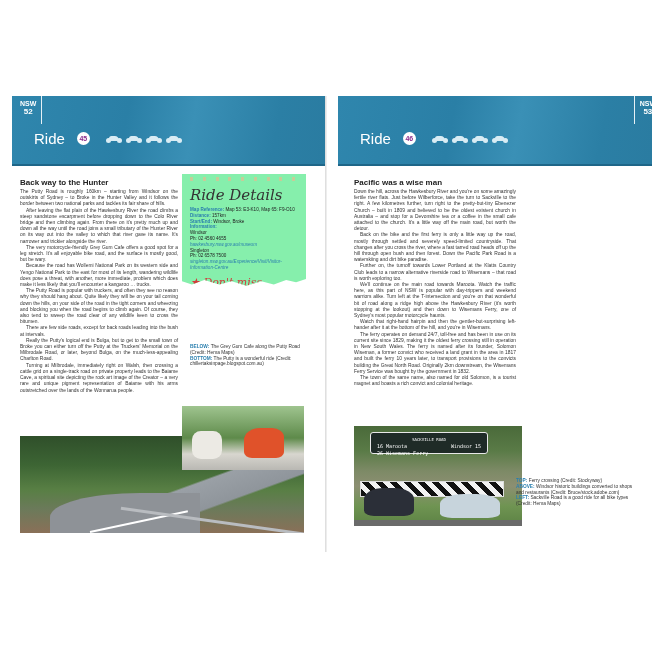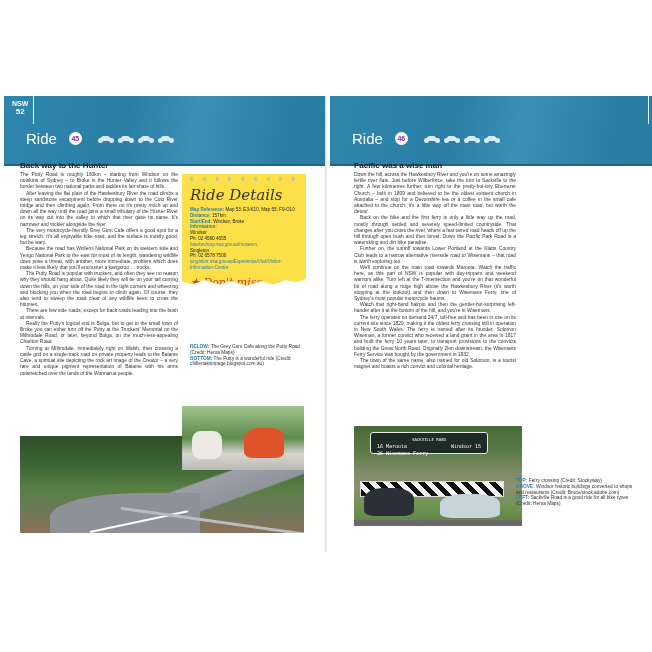--- a/index.html
+++ b/index.html
@@ -3,48 +3,48 @@
 <meta charset="utf-8">
 <style>
   html, body { margin:0; padding:0; }
   body { width:652px; height:652px; background:#ffffff; position:relative; overflow:hidden; font-family:"Liberation Sans", sans-serif; }
   .spread { position:absolute; left:0; top:96px; width:652px; height:456px; background:#fff; }
   .page { position:absolute; top:0; width:326px; height:456px; background:#fff; }
   .page.left { left:0; }
   .page.right { left:326px; }
   .gutter { position:absolute; left:325px; top:96px; width:2px; height:456px; background:linear-gradient(90deg,#d8d8d8,#f4f4f4); }
 
-  .banner { position:absolute; top:0; left:4px; width:326px; height:70px;
-    background:linear-gradient(100deg,#2f86ad 0%,#2a7fa6 35%,#3a90b6 55%,#2b7fa5 80%,#2a7ba0 100%);padding-left:22px; }
+  .banner { position:absolute; top:0; left:12px; width:326px; height:70px;
+    background:linear-gradient(100deg,#2f86ad 0%,#2a7fa6 35%,#3a90b6 55%,#2b7fa5 80%,#2a7ba0 100%); }
   .banner::after { content:""; position:absolute; left:0; right:0; bottom:0; height:2px; background:#1e6688; }
   .page-tag { position:absolute; top:4px; color:#fff; font-size:7px; line-height:8px; font-weight:bold; text-align:center; }
   .page-tag .num { font-size:8px; display:block; }
   .left .page-tag { left:8px; }
   .right .page-tag { right:8px; }
   .tag-rule { position:absolute; top:0; width:1px; height:28px; background:#e6f1f6; }
   .left .tag-rule { left:29px; }
   .right .tag-rule { right:29px; }
 
   .ride-line { position:absolute; left:22px; top:34px; color:#fff; font-size:15px; display:flex; align-items:center; gap:12px; }
   .ride-badge { width:13px; height:13px; border-radius:50%; background:#fff; color:#8a2c8c; font-size:7px; font-weight:bold; display:inline-flex; align-items:center; justify-content:center; }
   .bike-icons { display:flex; gap:4px; margin-left:4px; }
   .bike { width:16px; height:8px; position:relative; }
   .bike::before, .bike::after { content:""; position:absolute; bottom:0; width:5px; height:5px; border-radius:50%; background:#d9ecf4; }
   .bike::before { left:0; } .bike::after { right:0; }
   .bike span { position:absolute; left:3px; right:3px; bottom:2px; height:5px; background:#d9ecf4; border-radius:3px 5px 1px 1px; }
   .ride-title { position:absolute; left:22px; top:50px; color:#fff; font-size:17px; font-weight:bold; letter-spacing:-0.3px; }
 
-  .body-text { position:absolute; top:65px; width:158px; font-size:4.9px; line-height:6.2px; color:#333; text-align:justify; }
+  .body-text { position:absolute; top:82px; width:158px; font-size:4.9px; line-height:6.2px; color:#333; text-align:justify; }
   .left .body-text { left:20px; }
   .right .body-text { left:28px; width:162px; }
   .body-text h3 { margin:0 0 2px 0; font-size:8px; line-height:9px; color:#222; font-weight:bold; }
   .body-text p { margin:0; text-indent:6px; }
   .body-text p:first-of-type { text-indent:0; }
 
-  .note { position:absolute; top:78px; width:124px; background:#fde047; padding:10px 4px 12px 8px; box-sizing:border-box;
+  .note { position:absolute; top:78px; width:124px; background:#86efac; padding:10px 4px 12px 8px; box-sizing:border-box;
     clip-path:polygon(0 0,100% 0,100% 92%,92% 95%,84% 93%,74% 97%,64% 94%,52% 98%,40% 94%,30% 97%,18% 93%,8% 97%,0 94%); }
   .left .note { left:182px; height:114px; }
   .note-holes { position:absolute; top:3px; left:8px; right:8px; display:flex; justify-content:space-between; }
   .note-holes span { width:3px; height:4px; background:#c6cc99; margin-right:3px; }
   .note-title { font-family:"DejaVu Serif", serif; font-style:italic; font-size:15px; color:#333; margin:2px 0 3px 0; }
   .note-line { font-size:4.6px; line-height:5.8px; color:#222; }
   .note-line .k { color:#2a7fae; font-weight:bold; }
   .note-line.link { color:#2a7fae; font-style:italic; }
   .dont-title { font-family:"DejaVu Serif", serif; font-style:italic; color:#d23a3a; font-size:11px; margin:5px 0 2px 0; }
   .dont-text { font-size:4.6px; line-height:5.8px; font-style:italic; color:#222; }

